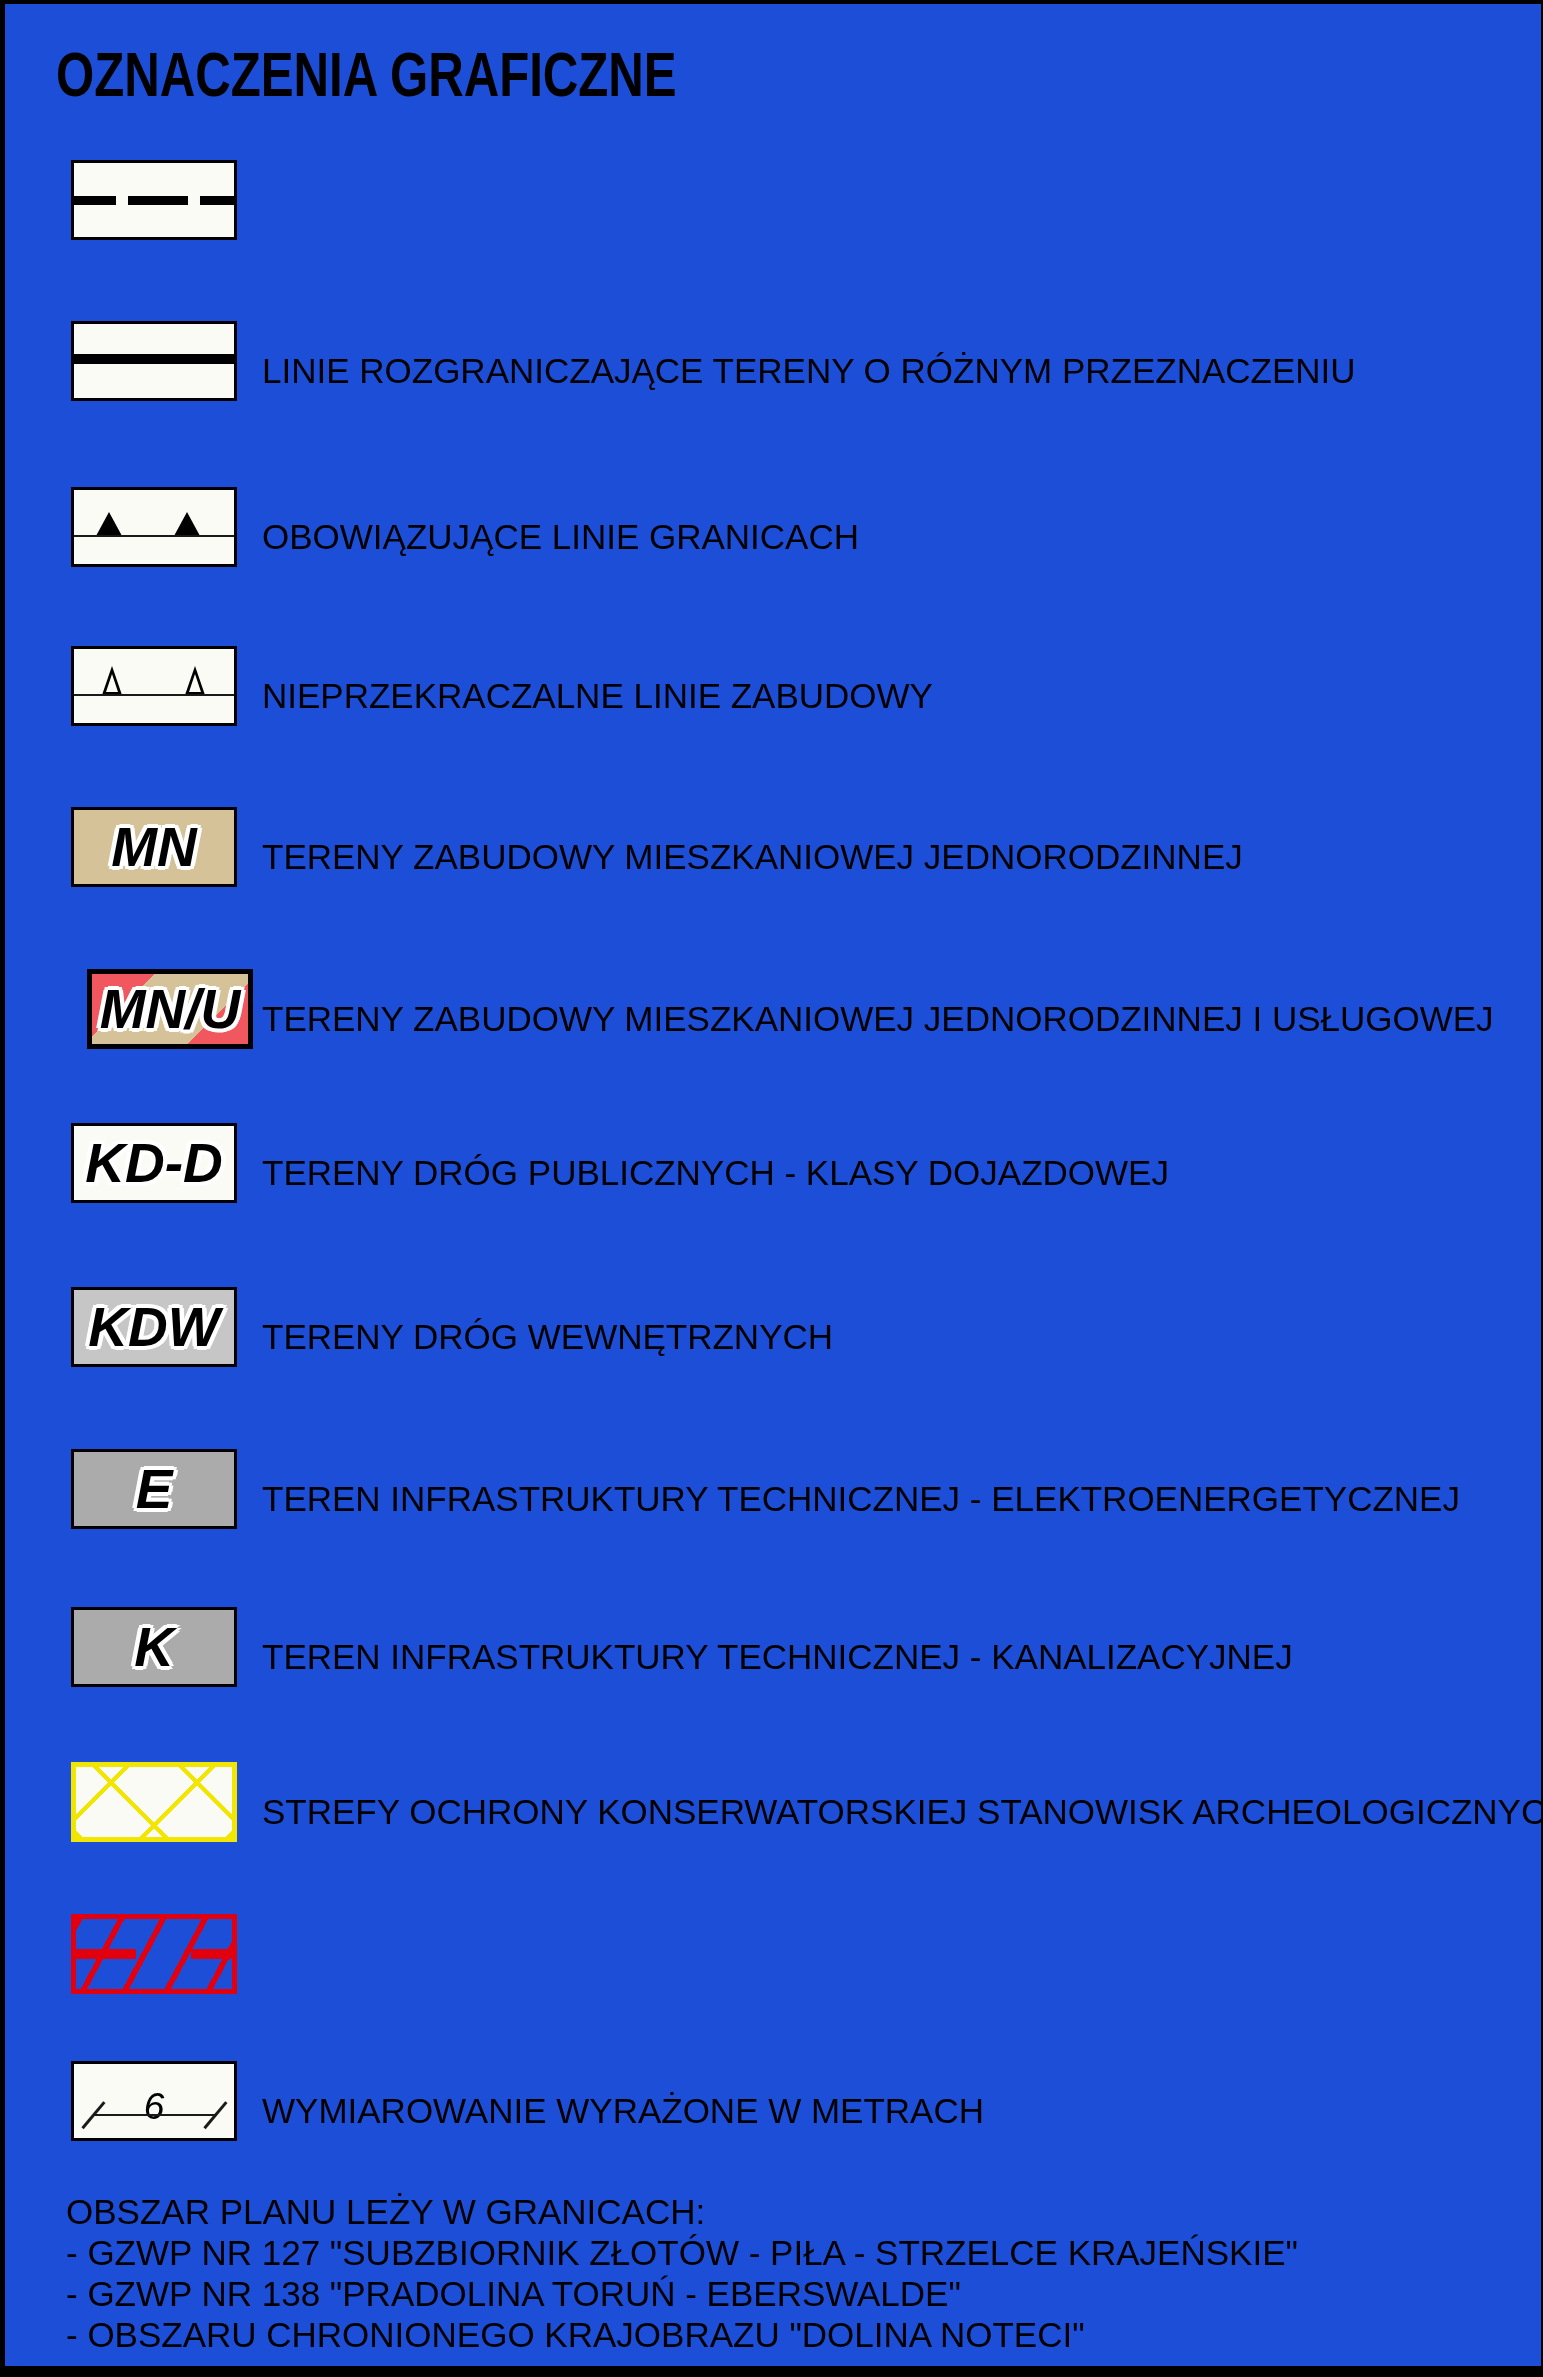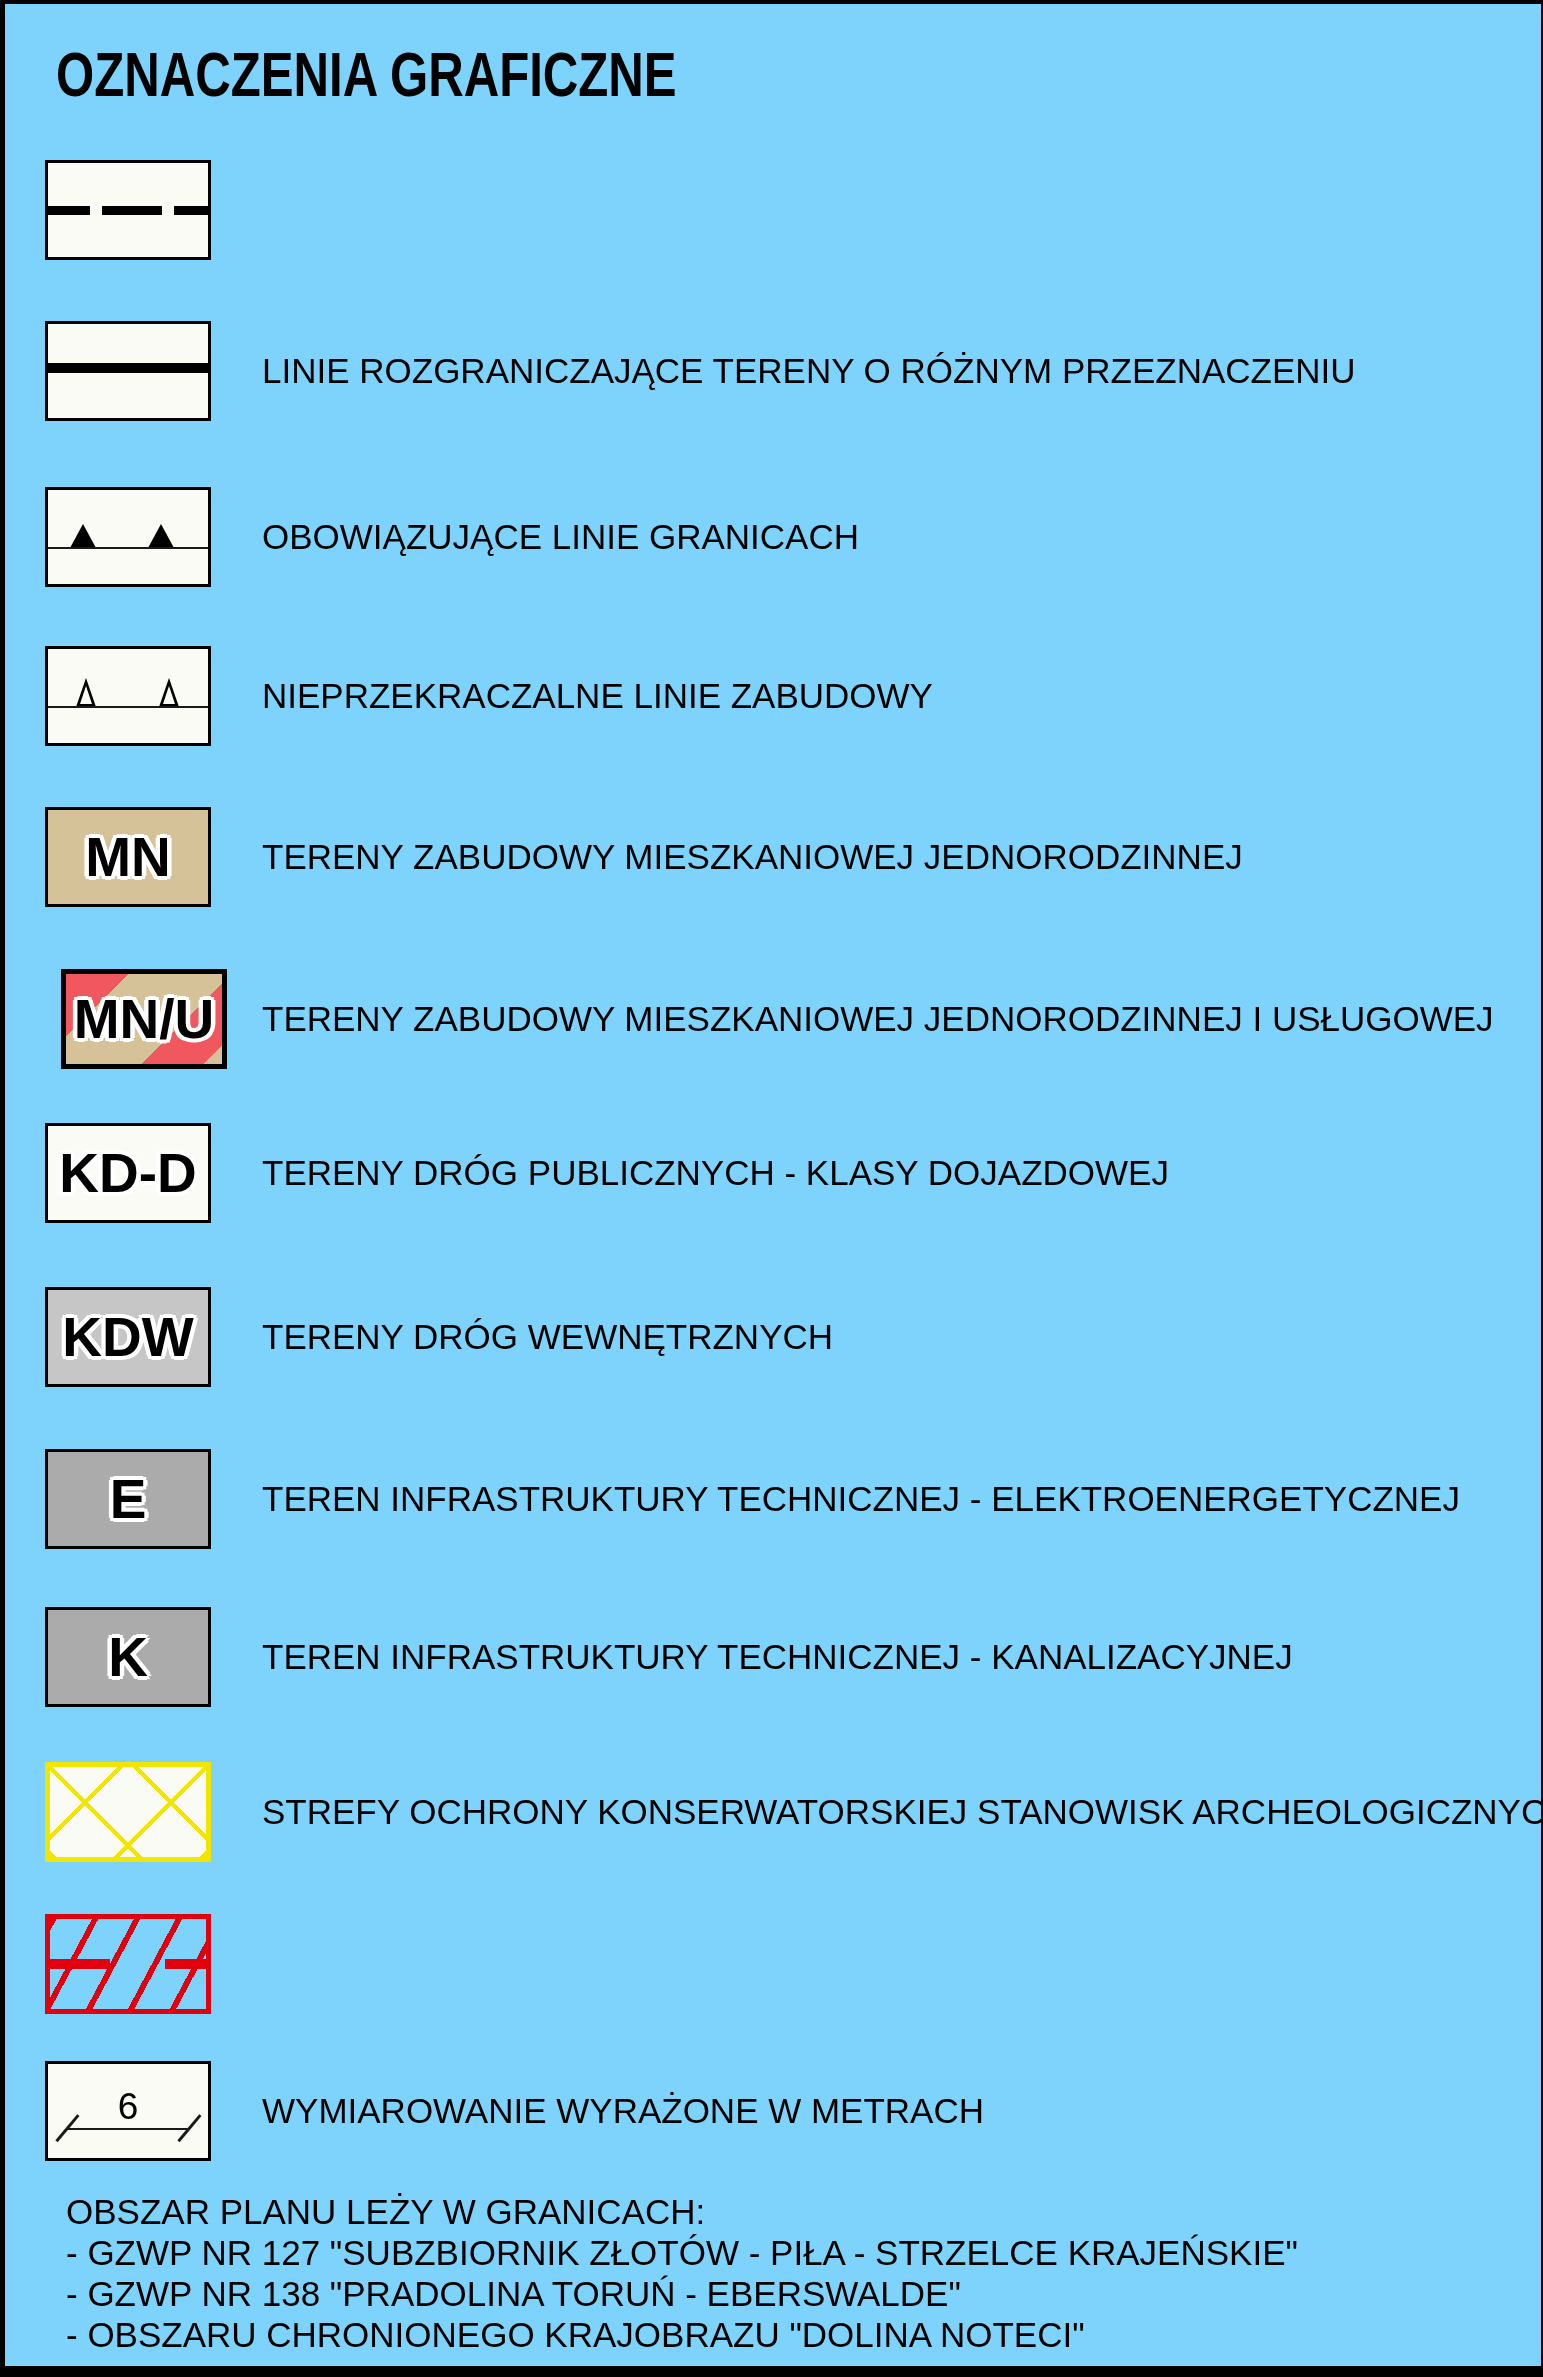--- a/index.html
+++ b/index.html
@@ -1,39 +1,39 @@
 <!DOCTYPE html>
 <html style="font-size:10px"><head>
 <meta charset="utf-8">
 <style>
   html,body{margin:0;padding:0;background:#e8e8e8;}
   .page{
     position:relative;
     width:1544px;height:2377px;
     box-sizing:border-box;
-    background:#7dd3fc;
+    background:#1d4ed8;
     border-top:4.4px solid #000;
     border-right:3.8px solid #000;
     border-left:5.7px solid #000;
     border-bottom:11.4px solid #000;
     font-family:"Liberation Sans", sans-serif;
     color:#000;
     overflow:hidden;
   }
   .title{
     position:absolute;left:51px;top:37px;
     font-size:63px;font-weight:bold;line-height:1.05;
     letter-spacing:0px;white-space:nowrap;
     transform:scaleX(0.78);transform-origin:left top;
   }
   .row{position:absolute;left:0;width:100%;height:100px;}
   .swatch{
-    position:absolute;left:40px;top:0;
-    width:166px;height:100px;box-sizing:border-box;
-    background:#FAFBF4;border:3.8px solid #000;
+    position:absolute;left:66px;top:0;
+    width:166px;height:80px;box-sizing:border-box;
+    background:#FAFBF4;border:3.8px solid #000;font-style:italic;
   }
   .label{
     position:absolute;left:257px;top:0;height:100%;
     display:flex;flex-direction:column;justify-content:center;
     font-size:35px;line-height:42px;white-space:nowrap;
     letter-spacing:0;
   }
   
   .sw-granica::after{
     content:"";position:absolute;left:0;right:0;

